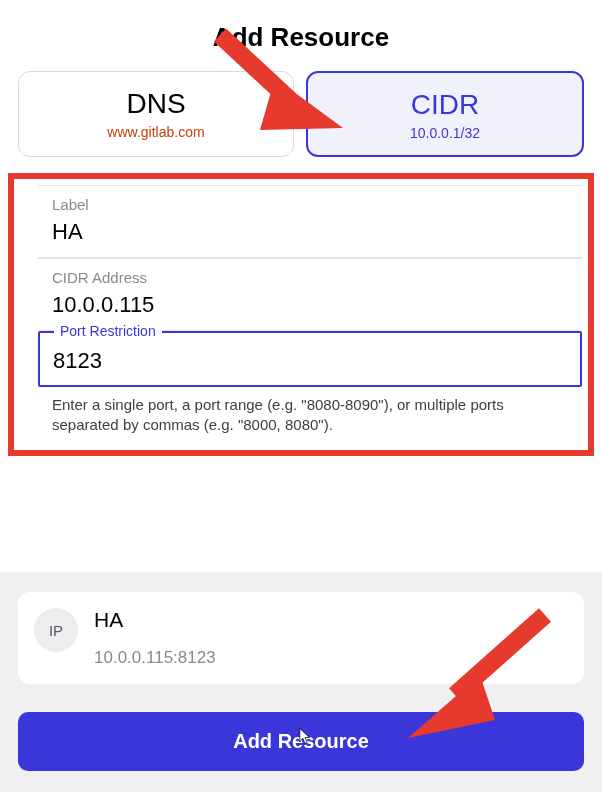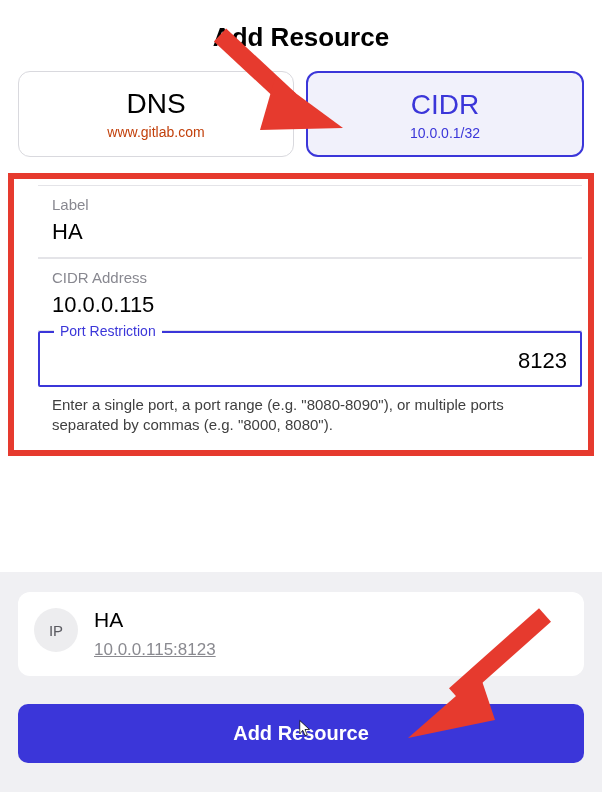--- a/index.html
+++ b/index.html
@@ -95,21 +95,20 @@
       position: absolute;
       top: -10px;
       left: 14px;
       background: #fff;
       padding: 0 6px;
       color: #3b36d9;
       font-size: 14px;
     }
     .field.focused .field-value {
       margin-top: 6px;
-      text-align: right;
     }
     .helper-text {
       font-size: 15px;
       color: #404040;
       padding: 8px 14px 0 14px;
       line-height: 1.35;
     }
     .lower-section {
       background: #f0f0f3;
       position: absolute;
@@ -145,22 +144,21 @@
       flex-direction: column;
     }
     .preview-title {
       font-size: 21px;
       font-weight: 500;
       color: #000;
     }
     .preview-sub {
       font-size: 17px;
       color: #8a8a90;
-      margin-top: 8px;
-      text-decoration: underline;
+      margin-top: 16px;
     }
     .primary-button {
       width: 100%;
       background: #3b36d9;
       color: #fff;
       border: none;
       border-radius: 10px;
       font-size: 20px;
       font-weight: 600;
       padding: 18px;

